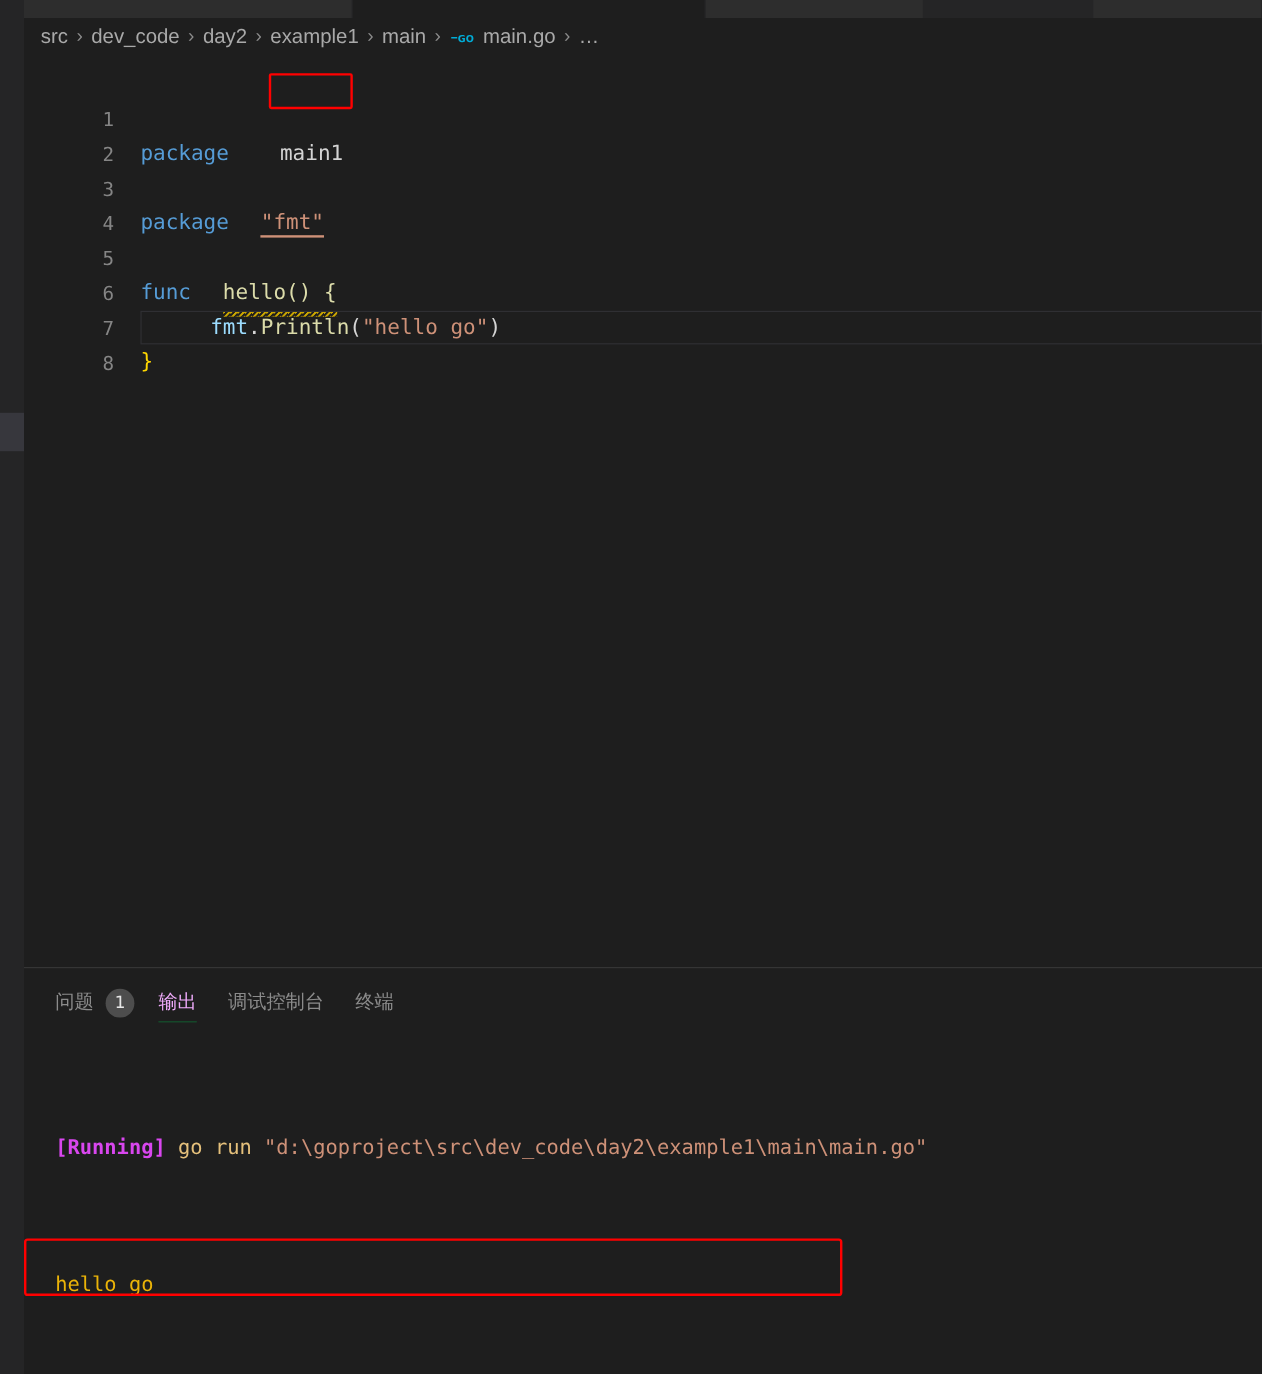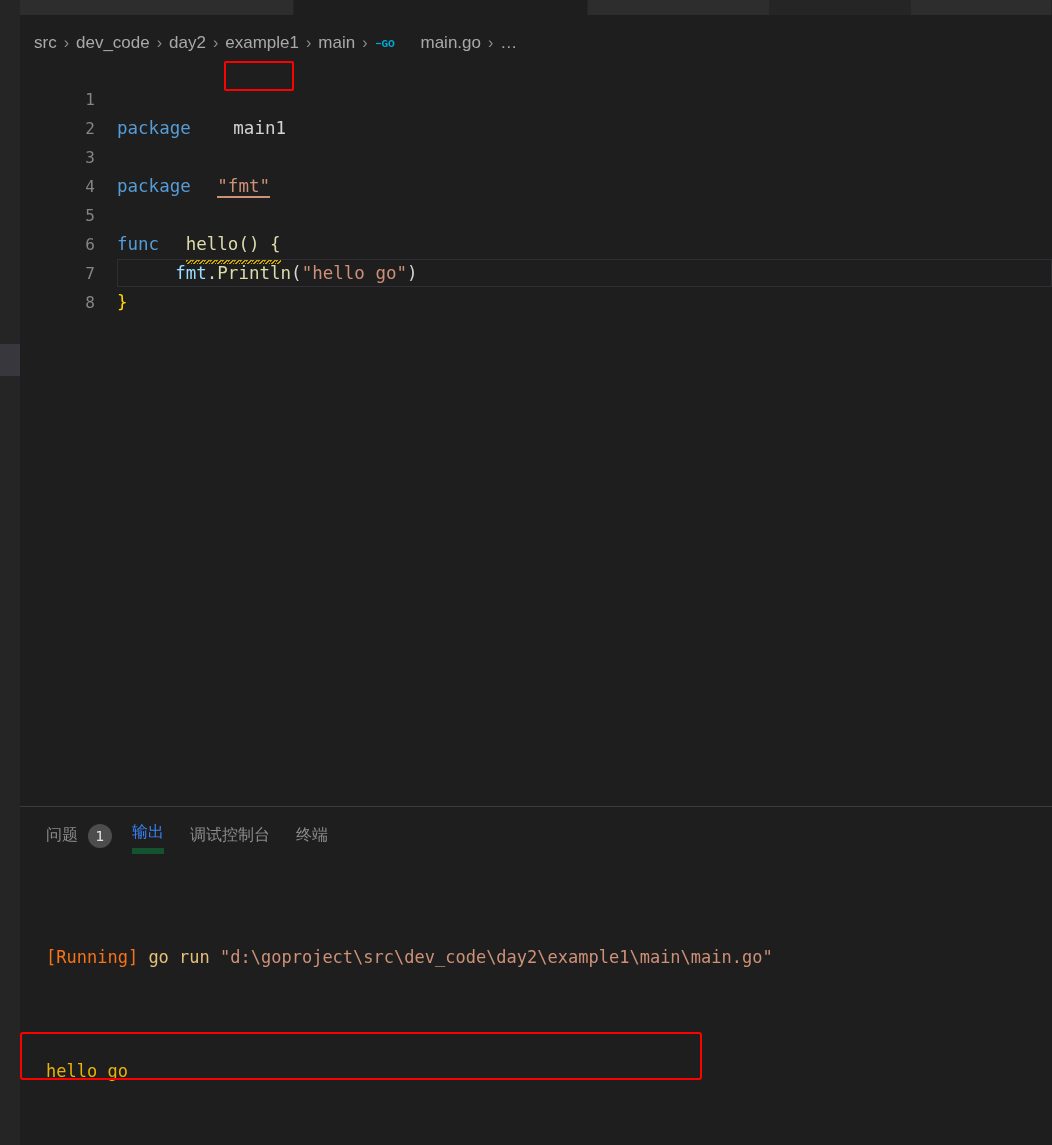--- a/index.html
+++ b/index.html
@@ -62,39 +62,39 @@
   .editor {
     position: absolute;
     left: 20px; top: 15px;
     width: 1032px; height: 791px;
     background: #1e1e1e;
   }
 
   
   .breadcrumb {
     position: absolute;
-    left: 14px; top: 12px;
+    left: 14px; top: 0;
     height: 31px;
     display: flex;
     align-items: center;
     font-size: 17px;
     color: #a9a9a9;
     font-family: "Liberation Sans", sans-serif;
     white-space: nowrap;
   }
   .bc-item { color: #a9a9a9; }
   .bc-sep {
     color: #8c8c8c;
     margin: 0 7px;
     font-size: 16px;
   }
   .go-icon {
     display: inline-flex;
     align-items: center;
-    margin-right: 24px;
+    margin-right: 6px;
     position: relative;
     top: 1px;
   }
   .go-icon svg { display:block; }
 
   
   .code {
     position: absolute;
     left: 0; top: 41px;
     width: 1032px;
@@ -210,22 +210,22 @@
   .ptab {
     font-size: 16px;
     color: #8b8b8b;
     font-family: Liberation Sans, sans-serif;
     margin-right: 26px;
     padding-bottom: 5px;
     position: relative;
     white-space: nowrap;
   }
   .ptab.active {
-    color: #3b82f6;
-    border-bottom: 6px solid #14532d;
+    color: #f0abfc;
+    border-bottom: 1px solid #14532d;
   }
   .badge {
     display: inline-flex;
     align-items: center;
     justify-content: center;
     width: 24px; height: 24px;
     border-radius: 50%;
     background: #4d4d4d;
     color: #e7e7e7;
     font-size: 14px;
@@ -245,21 +245,21 @@
   .console {
     position: absolute;
     left: 26px; top: 50px;
     width: 1000px;
     font-family: "DejaVu Sans Mono", monospace;
     font-size: 17px;
     line-height: 28.5px;
     white-space: pre;
     color: #cccccc;
   }
-  .c-running { color: #f97316; }
+  .c-running { color: #d946ef; font-weight: bold; }
   .c-path    { color: #ce9178; }
   .c-plain   { color: #cccccc; }
   .c-text    { color: #e5c07b; }
   .c-white   { color: #eab308; }
 
   
   .redbox-err {
     position: absolute;
     left: 20px; top: 1032px;
     width: 682px; height: 48px;

